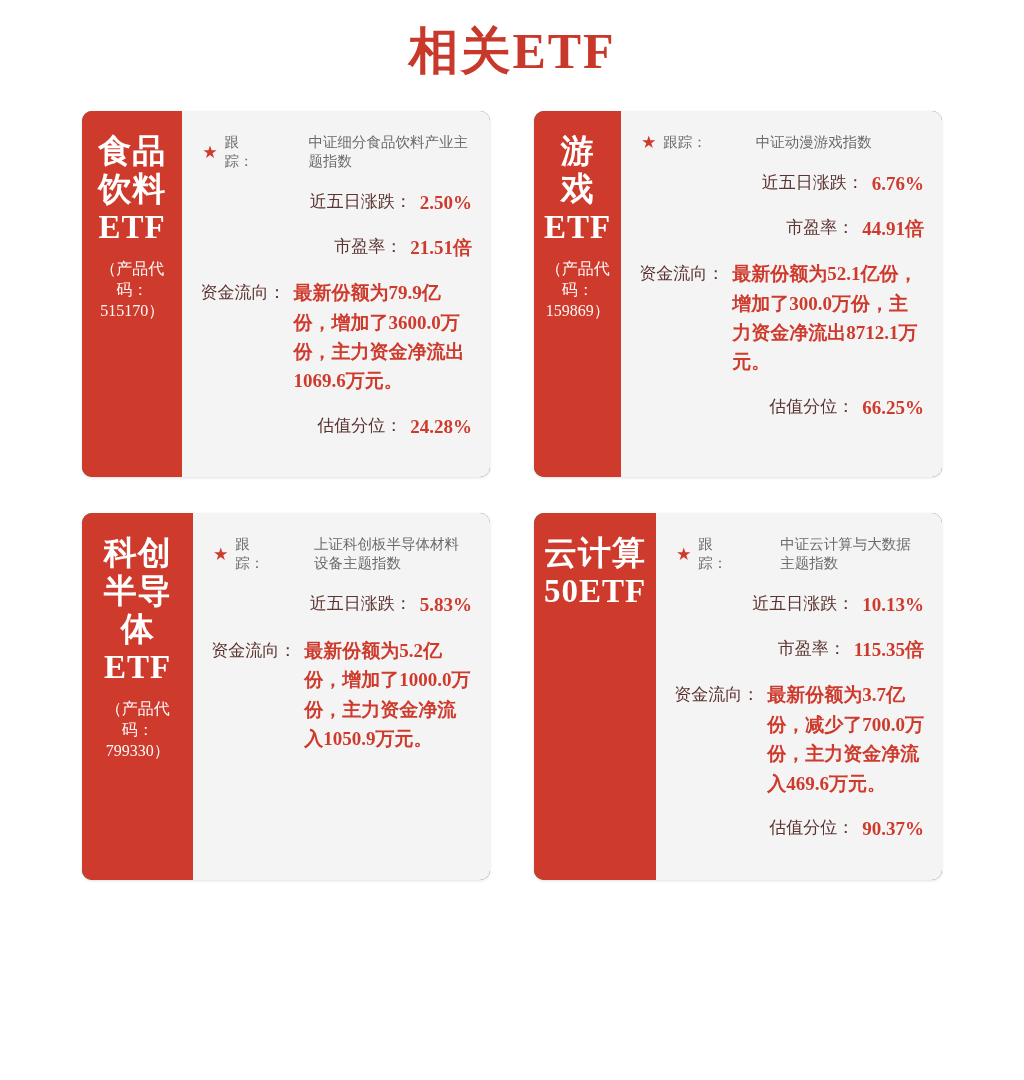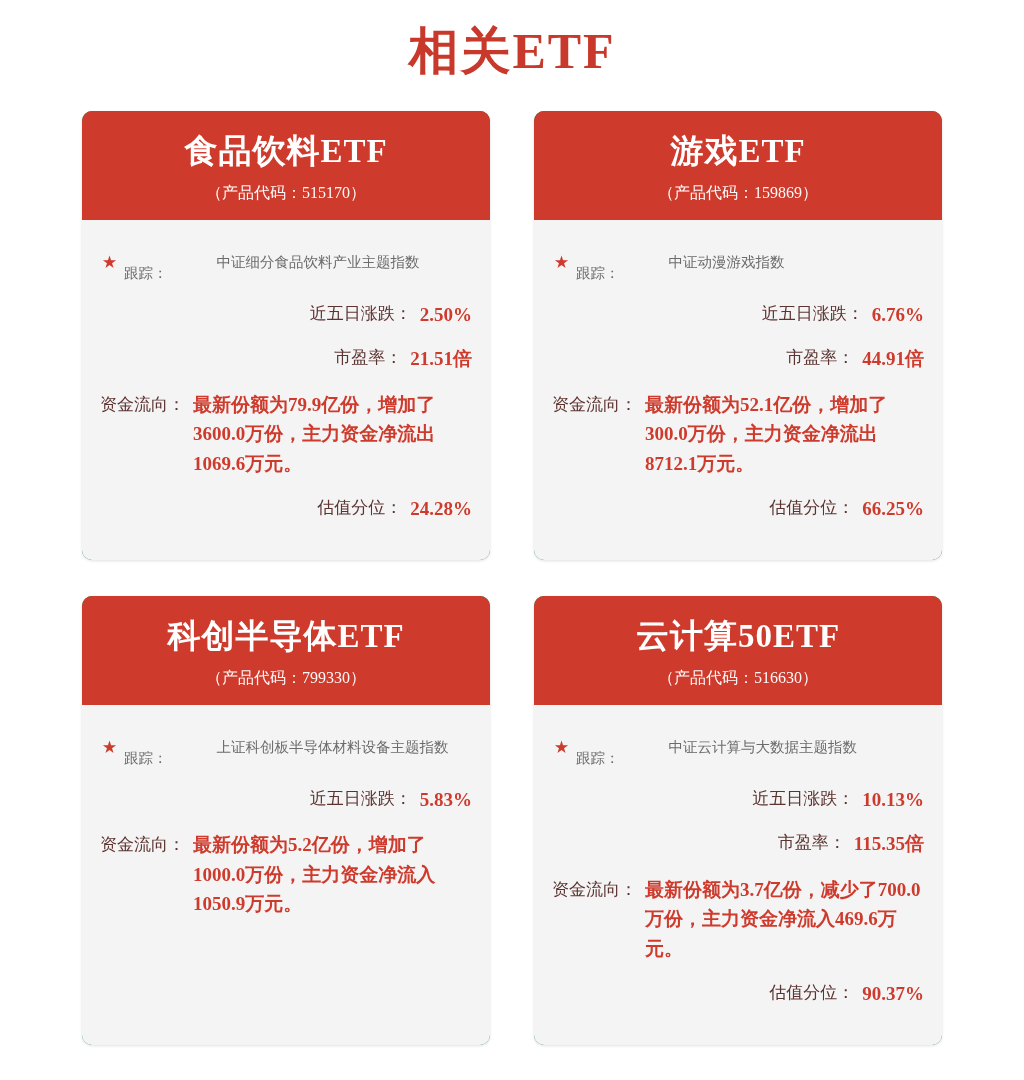--- a/index.html
+++ b/index.html
@@ -33,21 +33,21 @@
     column-gap: 44px;
     row-gap: 36px;
   }
   .card {
     width: 408px;
     border-radius: 10px;
     overflow: hidden;
     background: #15803d;
     box-shadow: 0 1px 3px rgba(0,0,0,0.12);
     display: flex;
-    flex-direction: column;
+    flex-direction: row;
   }
   .card-header {
     background: #ce3a2c;
     color: #ffffff;
     padding: 22px 10px 16px 10px;
     text-align: center;
   }
   .card-title {
     font-size: 33px;
     font-weight: bold;
@@ -71,21 +71,21 @@
     gap: 7px;
     font-size: 14.5px;
     color: #6b6b6b;
     margin: 6px 0 18px 2px;
   }
   .star-icon {
     color: #ce3a2c;
     font-size: 15px;
     line-height: 1;
   }
-  .track-label { color: #6b6b6b; margin-top: 22px; }
+  .track-label { color: #6b6b6b; }
   .track-value { color: #6b6b6b; margin-left: 42px; }
   .metric {
     display: flex;
     align-items: flex-start;
     margin-bottom: 17px;
     line-height: 1.45;
     justify-content: flex-end;
   }
   .metric-label {
     color: #5b3330;
@@ -204,23 +204,20 @@
         <div class="metric flow">
           <span class="metric-label">资金流向：</span>
           <span class="metric-value">最新份额为5.2亿份，增加了1000.0万份，主力资金净流入1050.9万元。</span>
         </div>
       </div>
     </div>
 
     <div class="card">
       <div class="card-header">
         <div class="card-title">云计算50ETF</div>
-        <div class="card-code">
-          <span>（产品代码：</span><span>516630</span><span>）</span>
-        </div>
       </div>
       <div class="card-body">
         <div class="track-row">
           <span class="star-icon">★</span>
           <span class="track-label">跟踪：</span>
           <span class="track-value">中证云计算与大数据主题指数</span>
         </div>
         <div class="metric">
           <span class="metric-label">近五日涨跌：</span>
           <span class="metric-value">10.13%</span>

